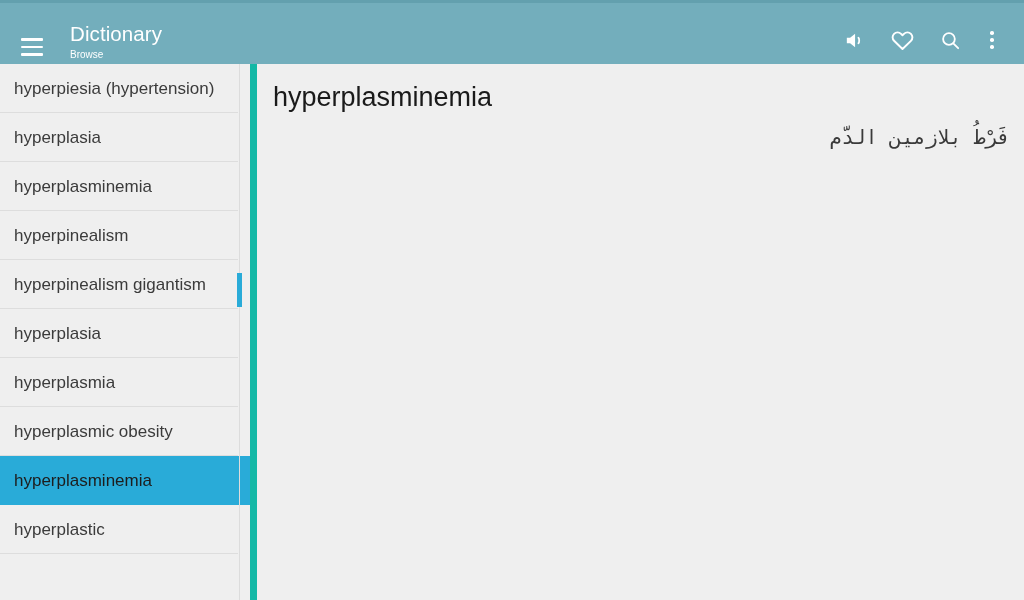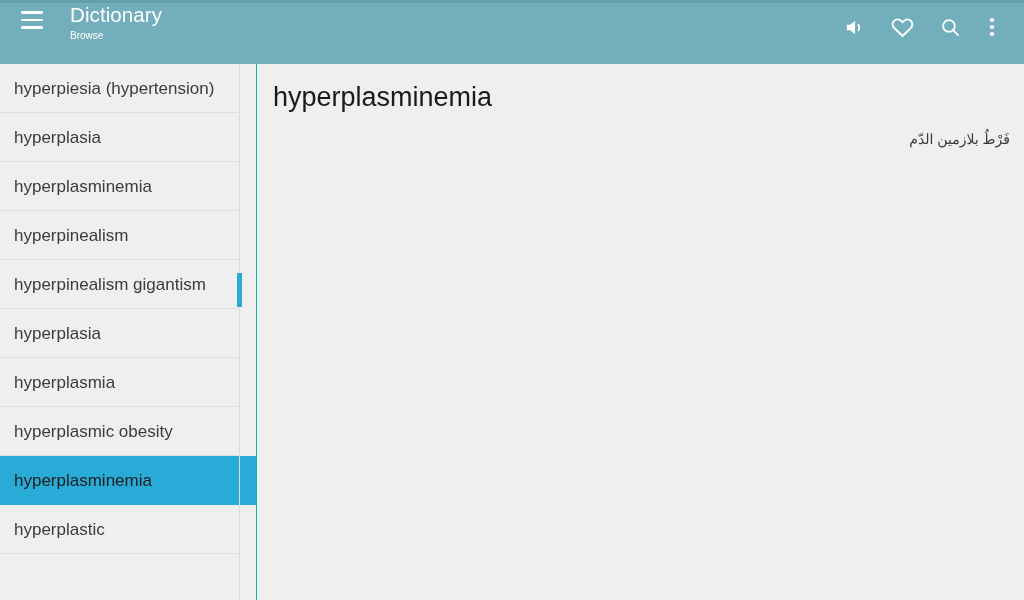--- a/index.html
+++ b/index.html
@@ -30,21 +30,21 @@
   }
 
   
   .appbar {
     position: absolute;
     top: 3px; left: 0;
     width: 1024px;
     height: 61px;
     background: #73aebc;
     display: flex;
-    align-items: flex-start;
+    align-items: flex-end;
     padding: 0 14px 0 12px;
   }
 
   .hamburger {
     width: 34px;
     height: 34px;
     display: flex;
     flex-direction: column;
     justify-content: center;
     align-items: center;
@@ -125,21 +125,21 @@
     height: 536px;
     display: flex;
   }
 
   
   .sidebar {
     position: relative;
     width: 257px;
     height: 536px;
     background: #efefef;
-    border-right: 1px solid #14b8a6;
+    border-right: 7px solid #14b8a6;
     overflow: hidden;
     flex: 0 0 auto;
   }
 
   .list {
     position: absolute;
     top: 0; left: 0;
     width: 257px;
   }
 
@@ -207,22 +207,22 @@
     font-size: 27px;
     line-height: 34px;
     color: #1a1a1a;
     white-space: nowrap;
   }
 
   .translation {
     position: absolute;
     top: 62px;
     right: 14px;
-    font-family: Liberation Sans, sans-serif;
-    font-size: 14px;
+    font-family: Liberation Mono, monospace;
+    font-size: 20px;
     line-height: 26px;
     color: #3a3a3a;
     direction: rtl;
     unicode-bidi: isolate;
     white-space: nowrap;
   }
 </style>
 </head>
 <body>
 

